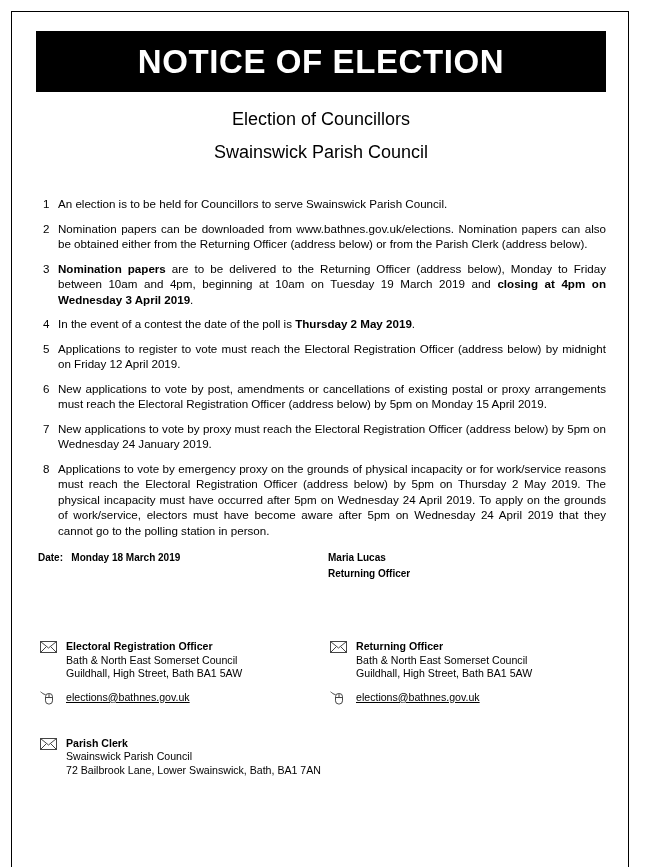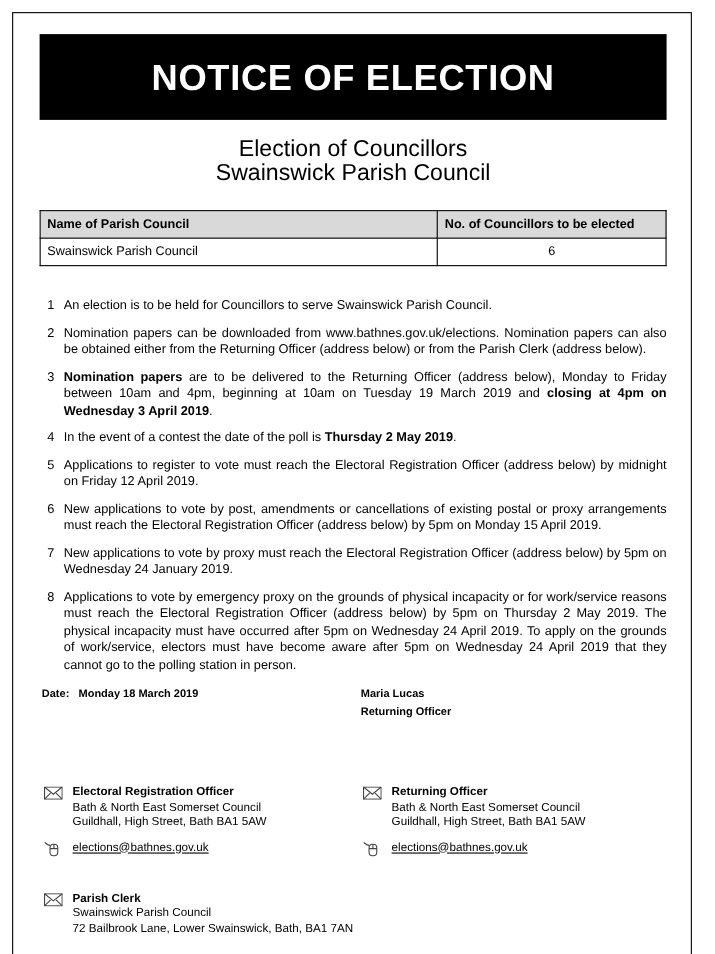--- a/index.html
+++ b/index.html
@@ -30,40 +30,40 @@
   .page-inner {
     position: absolute;
     left: 24px;
     top: 19px;
     width: 570px;
   }
 
   
   .banner {
     background: #000000;
-    height: 78px;
+    height: 61px;
     display: flex;
     align-items: center;
     justify-content: center;
     margin-bottom: 16px;
   }
   .banner-text {
     color: #ffffff;
     font-size: 33px;
     font-weight: bold;
     letter-spacing: 0.6px;
     line-height: 1;
   }
 
   
   .subtitle {
     text-align: center;
-    font-size: 21px;
+    font-size: 18px;
     line-height: 22px;
-    margin: 0;
+    margin: 11px;
   }
   .subtitle-gap { height: 22px; }
 
   
   table.council-table {
     border-collapse: collapse;
     width: 100%;
     table-layout: fixed;
     margin-bottom: 28px;
   }
@@ -156,38 +156,20 @@
   <div class="page-inner">
 
     <div class="banner">
       <div class="banner-text">NOTICE OF ELECTION</div>
     </div>
 
     <div class="subtitle">Election of Councillors</div>
     <div class="subtitle">Swainswick Parish Council</div>
     <div class="subtitle-gap"></div>
 
-    <table class="council-table">
-      <colgroup>
-        <col class="col-name">
-        <col class="col-count">
-      </colgroup>
-      <thead>
-        <tr>
-          <th>Name of Parish Council</th>
-          <th>No. of Councillors to be elected</th>
-        </tr>
-      </thead>
-      <tbody>
-        <tr>
-          <td>Swainswick Parish Council</td>
-          <td class="count-cell">6</td>
-        </tr>
-      </tbody>
-    </table>
 
     <div class="clause-list">
 
       <div class="clause">
         <div class="clause-num">1</div>
         <div class="clause-body"><span>An election is to be held for Councillors to serve Swainswick Parish Council.</span></div>
       </div>
 
       <div class="clause">
         <div class="clause-num">2</div>

